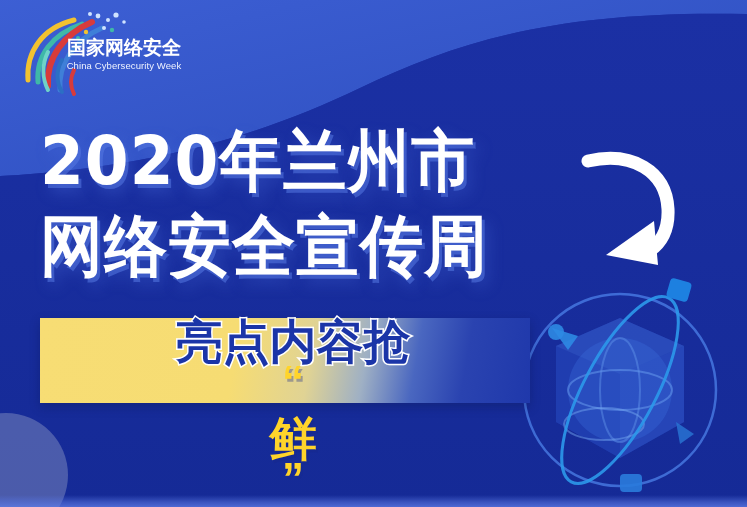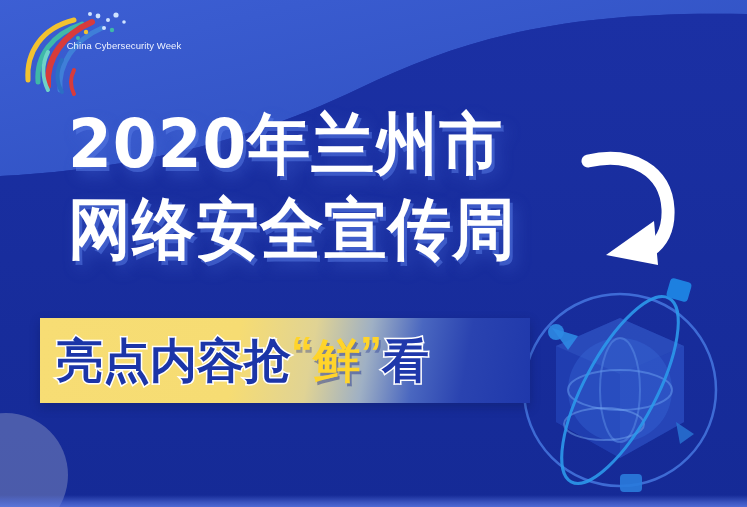--- a/index.html
+++ b/index.html
@@ -84,23 +84,22 @@
     letter-spacing: 0.1px;
     margin-top: 3px;
     color: #eef2ff;
     white-space: nowrap;
   }
 
   
   .headline {
     position: absolute;
     left: 40px;
-    top: 99px;
+    top: 116px;
     width: 600px;
-    margin-left: 28px;
   }
   .hl-line {
     color: #ffffff;
     font-size: 63px;
     font-weight: bold;
     line-height: 85px;
     letter-spacing: 1px;
     white-space: nowrap;
     text-shadow:
       3px 4px 0 rgba(86,120,225,0.55),
@@ -138,20 +137,21 @@
     box-shadow: 0 4px 10px rgba(10,20,70,0.30);
   }
   .banner-inner {
     position: absolute;
     inset: 0;
     display: flex;
     align-items: center;
     padding-left: 16px;
     box-sizing: border-box;
     white-space: nowrap;
+    flex-direction: column;
   }
   .bn-seg {
     font-size: 47px;
     font-weight: bold;
     line-height: 1;
     font-family: "DejaVu Sans", "Liberation Sans", sans-serif;
   }
   .bn-blue {
     color: #1b35a8;
     -webkit-text-stroke: 3px #ffffff;
@@ -260,20 +260,21 @@
       </g>
       <g fill="#f2c230">
         <circle cx="74" cy="24" r="2.2"></circle>
       </g>
       <g fill="#3fb8a8">
         <circle cx="100" cy="22" r="2.2"></circle>
         <circle cx="66" cy="30" r="2"></circle>
       </g>
     </svg>
     <div class="logo-text">
+      <span class="logo-cn1">国家网络安全</span>
       <span class="logo-en">China Cybersecurity Week</span>
     </div>
   </div>
 
   <div class="headline">
     <div class="hl-line hl-line-1">2020年兰州市</div>
     <div class="hl-line hl-line-2">网络安全宣传周</div>
   </div>
 
   <svg class="arrow" viewBox="0 0 110 130" aria-hidden="true">

